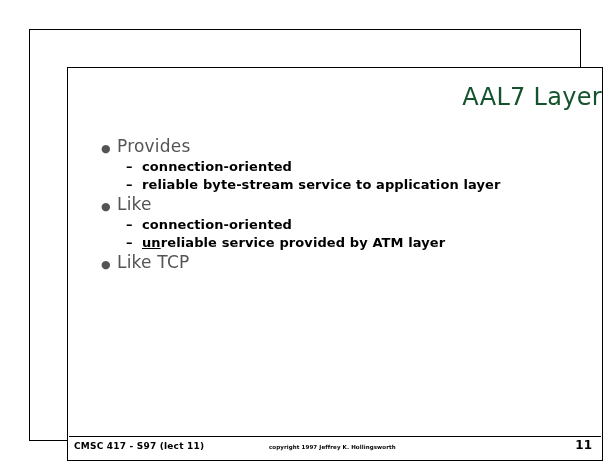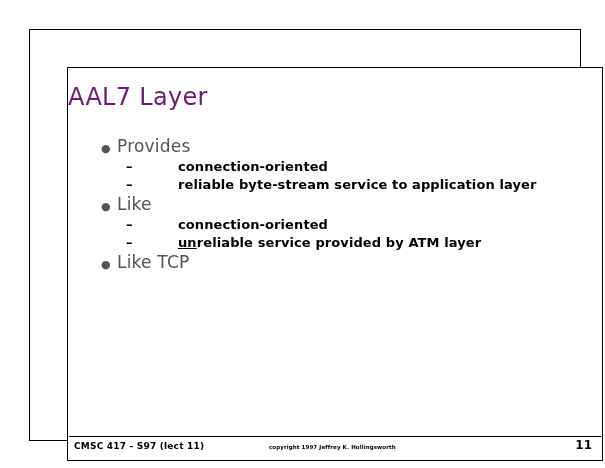--- a/index.html
+++ b/index.html
@@ -36,23 +36,23 @@
     box-sizing: border-box;
     background: #ffffff;
   }
 
   
   .slide-title {
     position: absolute;
     left: 0;
     top: 15px;
     width: 100%;
-    text-align: left;
+    text-align: right;
     font-size: 24px;
-    color: #701a75;
+    color: #14532d;
     letter-spacing: 0.3px;
     font-weight: normal;
   }
 
   
   .body-list {
     position: absolute;
     left: 33px;
     top: 66px;
     right: 12px;
@@ -84,21 +84,21 @@
     margin-left: 25px;
     margin-bottom: 2px;
     margin-top: 3px;
     letter-spacing: 0.1px;
   }
   .lvl2-dash {
     width: 16px;
     flex: 0 0 16px;
     font-weight: bold;
   }
-  .lvl2-text { white-space: nowrap; margin-left: 36px; }
+  .lvl2-text { white-space: nowrap; }
   .u { text-decoration: underline; }
 
   
   .footer {
     position: absolute;
     left: 1px;
     right: 1px;
     bottom: 1px;
     height: 22px;
     border-top: 1px solid #000000;

